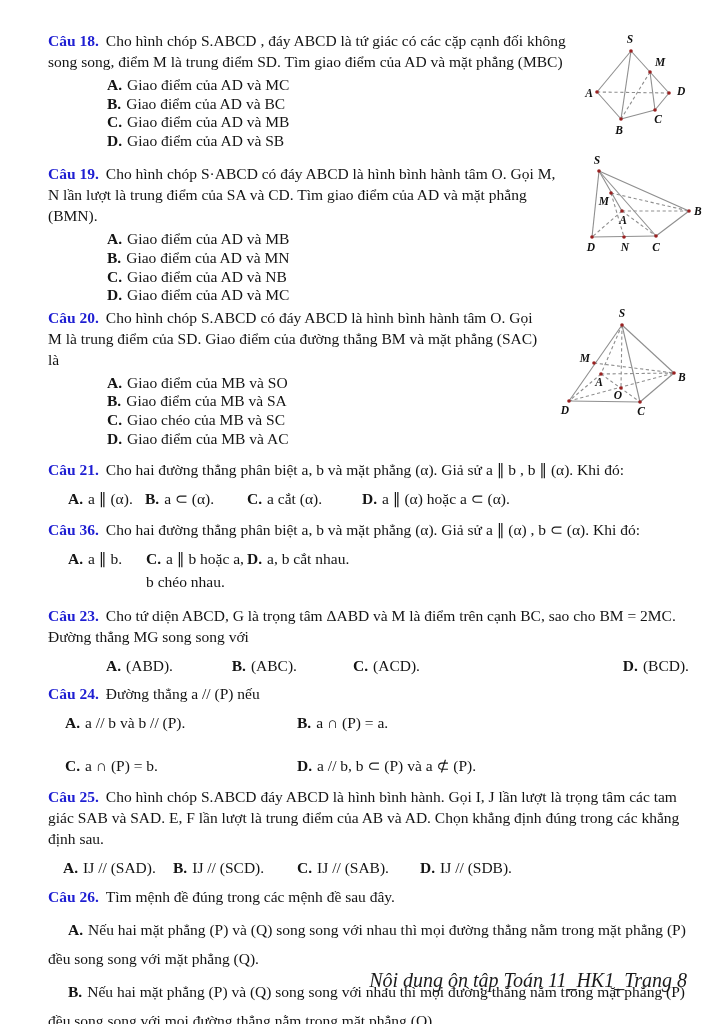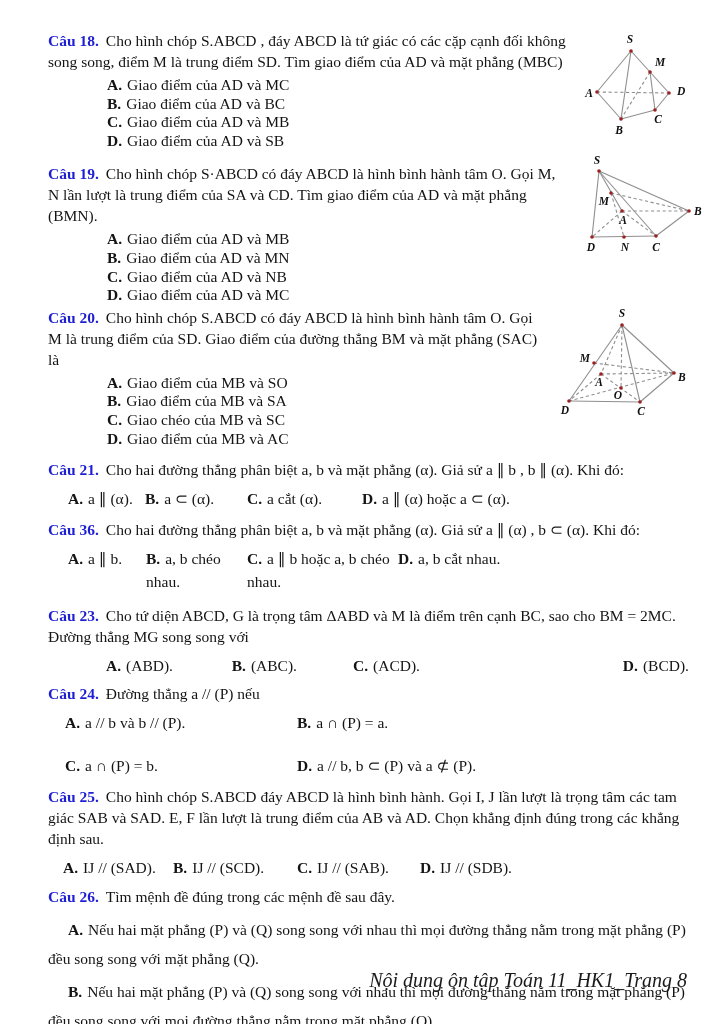--- a/index.html
+++ b/index.html
@@ -176,21 +176,20 @@
       <p><span class="mk">B.</span><span>a ⊂ (α).</span></p>
       <p><span class="mk">C.</span><span>a cắt (α).</span></p>
       <p><span class="mk">D.</span><span>a ∥ (α) hoặc a ⊂ (α).</span></p>
     </div>
   </section>
 
   <section class="q q22">
     <p class="stem"><span class="qlab">Câu 36.</span><span>Cho hai đường thẳng phân biệt a, b và mặt phẳng (α). Giả sử a ∥ (α) , b ⊂ (α). Khi đó:</span></p>
     <div class="optr g22">
       <p><span class="mk">A.</span><span>a ∥ b.</span></p>
-      <p><span class="mk">B.</span><span>a, b chéo nhau.</span></p>
       <p><span class="mk">C.</span><span>a ∥ b hoặc a, b chéo nhau.</span></p>
       <p><span class="mk">D.</span><span>a, b cắt nhau.</span></p>
     </div>
   </section>
 
   <section class="q q23">
     <p class="stem"><span class="qlab">Câu 23.</span><span>Cho tứ diện ABCD, G là trọng tâm ΔABD và M là điểm trên cạnh BC, sao cho BM = 2MC. Đường thẳng MG song song với</span></p>
     <div class="optr g23">
       <p><span class="mk">A.</span><span>(ABD).</span></p>
       <p><span class="mk">B.</span><span>(ABC).</span></p>

